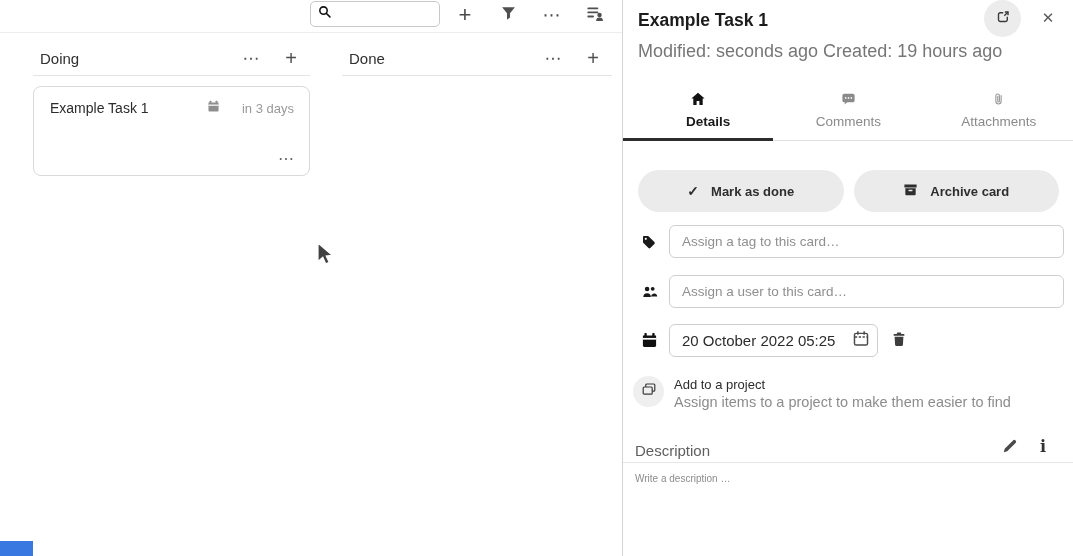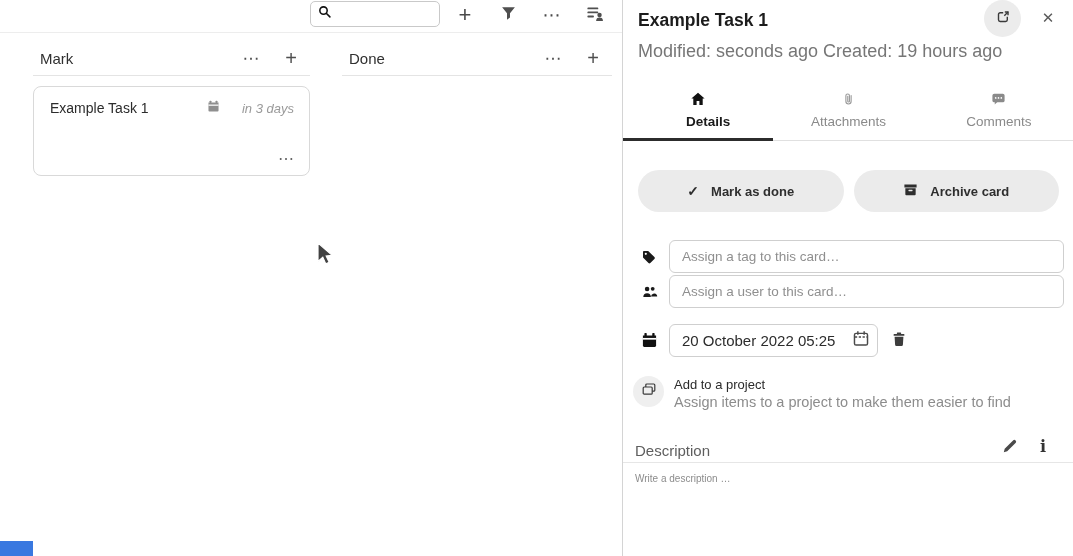--- a/index.html
+++ b/index.html
@@ -28,21 +28,21 @@
   .col-name { font-size:15px; color:#303030; }
   .col-btn { background:none; border:none; color:#4f4f4f; display:flex; align-items:center; justify-content:center;
     width:26px; height:26px; cursor:default; }
   .col-dots { margin-left:auto; font-size:17px; }
   .col-plus { margin-left:14px; font-size:20px; font-weight:300; }
 
   .kcard { margin-top:10px; height:90px; border:1px solid #d9d9d9; border-radius:8px; background:#fff;
     padding:13px 15px 10px 16px; display:flex; flex-direction:column; }
   .kcard-row1 { display:flex; align-items:center; }
   .kcard-title { font-size:14px; color:#2c2c2c; }
-  .kcard-due { margin-left:auto; display:flex; align-items:center; gap:22px; color:#9a9a9a; font-size:13px;font-style:italic; }
+  .kcard-due { margin-left:auto; display:flex; align-items:center; gap:22px; color:#9a9a9a; font-size:13px; }
   .kcard-dots { margin-top:auto; align-self:flex-end; color:#666; font-size:16px; line-height:12px; background:none; border:none; cursor:default; }
 
   .cursor { position:absolute; left:317px; top:242px; }
   .blue-indicator { position:absolute; left:0; top:541px; width:33px; height:15px; background:#3978e0; }
 
   
   .panel { position:absolute; left:622px; top:0; width:451px; height:556px; background:#fff; border-left:1px solid #d4d4d4; }
   .panel-title { position:absolute; left:15px; top:10px; font-size:17.5px; font-weight:bold; color:#1c1c1c; }
   .panel-meta { position:absolute; left:15px; top:41px; font-size:18px; color:#767676; }
   .open-btn { position:absolute; left:361px; top:0; width:37px; height:37px; border-radius:50%; background:#ececec;
@@ -61,21 +61,21 @@
   .pill-btn { flex:1; background:#ebebeb; border:none; border-radius:21px; display:flex; align-items:center;
     justify-content:center; gap:12px; font-size:13px; font-weight:bold; color:#2e2e2e; cursor:default;
     font-family:"Liberation Sans", sans-serif; }
   .pill-check { font-size:14px; font-weight:bold; }
 
   .field-row { position:absolute; left:0; width:451px; display:flex; align-items:center; }
   .row-icon { position:absolute; left:18px; display:flex; align-items:center; }
   .assign-input { position:absolute; left:46px; width:395px; height:33px; border:1px solid #cfcfcf; border-radius:6px;
     font-size:13.5px; color:#2c2c2c; padding:0 12px; outline:none; font-family:"Liberation Sans", sans-serif; }
   .assign-input::placeholder { color:#8f8f8f; opacity:1; }
-  .row-tag  { top:244px; height:25px; }
+  .row-tag  { top:229px; height:25px; }
   .row-user { top:275px; height:33px; }
 
   .row-date { top:324px; height:33px; }
   .date-box { position:absolute; left:46px; width:209px; height:33px; border:1px solid #cfcfcf; border-radius:6px;
     display:flex; align-items:center; padding-left:12px; }
   .date-value { font-size:15px; color:#2c2c2c; }
   .date-cal-btn { margin-left:auto; margin-right:7px; background:none; border:none; display:flex; cursor:default; }
   .trash-btn { position:absolute; left:268px; top:50%; transform:translateY(-50%); background:none; border:none; display:flex; cursor:default; }
 
   .project-row { position:absolute; left:10px; top:376px; width:430px; display:flex; cursor:default; }
@@ -136,21 +136,21 @@
             <g fill="#4f4f4f">
               <circle cx="11.8" cy="9.4" r="2.1"></circle>
               <path d="M8.6 15 a3.2 3.2 0 0 1 6.4 0 z"></path>
             </g>
           </svg>
       </span>
     </button>
 
     <div class="column col-doing">
       <div class="col-header">
-        <span class="col-name">Mark</span>
+        <span class="col-name">Doing</span>
         <button class="col-btn col-dots">
             <span>⋯</span>
           </button>
         <button class="col-btn col-plus">
             <span>+</span>
           </button>
       </div>
       <div class="kcard">
         <div class="kcard-row1">
           <span class="kcard-title">Example Task 1</span>
@@ -213,39 +213,39 @@
       <div class="tab active">
         <span class="tab-icon">
           <svg width="16" height="16" viewBox="0 0 16 16">
               <path d="M8 1.8 L1.4 7.6 H3.3 V14 h3.3 V10.1 h2.8 V14 h3.3 V7.6 h1.9 Z" fill="#111"></path>
             </svg>
         </span>
         <span class="tab-label">Details</span>
       </div>
       <div class="tab">
         <span class="tab-icon">
-          <svg width="15" height="16" viewBox="0 0 16 16">
-              <path d="M10.8 4.2 v6.3 a2.8 2.8 0 0 1 -5.6 0 V4.5 a1.9 1.9 0 0 1 3.8 0 v5.8 a0.9 0.9 0 0 1 -1.8 0 V5" fill="none" stroke="#9a9a9a" stroke-width="1.2" stroke-linecap="round"></path>
-            </svg>
-        </span>
-        <span class="tab-label">Attachments</span>
-      </div>
-      <div class="tab">
-        <span class="tab-icon">
           <svg width="15" height="15" viewBox="0 0 16 16">
               <rect x="1.5" y="2.8" width="13" height="9.2" rx="2" fill="#8a8a8a"></rect>
               <path d="M4 11.5 v3 l3 -3 z" fill="#8a8a8a"></path>
               <g fill="#fff">
                 <circle cx="5" cy="7.4" r="0.9"></circle>
                 <circle cx="8" cy="7.4" r="0.9"></circle>
                 <circle cx="11" cy="7.4" r="0.9"></circle>
               </g>
             </svg>
         </span>
         <span class="tab-label">Comments</span>
+      </div>
+      <div class="tab">
+        <span class="tab-icon">
+          <svg width="15" height="16" viewBox="0 0 16 16">
+              <path d="M10.8 4.2 v6.3 a2.8 2.8 0 0 1 -5.6 0 V4.5 a1.9 1.9 0 0 1 3.8 0 v5.8 a0.9 0.9 0 0 1 -1.8 0 V5" fill="none" stroke="#9a9a9a" stroke-width="1.2" stroke-linecap="round"></path>
+            </svg>
+        </span>
+        <span class="tab-label">Attachments</span>
       </div>
     </div>
 
     <div class="actions">
       <button class="pill-btn">
         <span class="pill-check">✓</span>
         <span>Mark as done</span>
       </button>
       <button class="pill-btn">
         <span>

